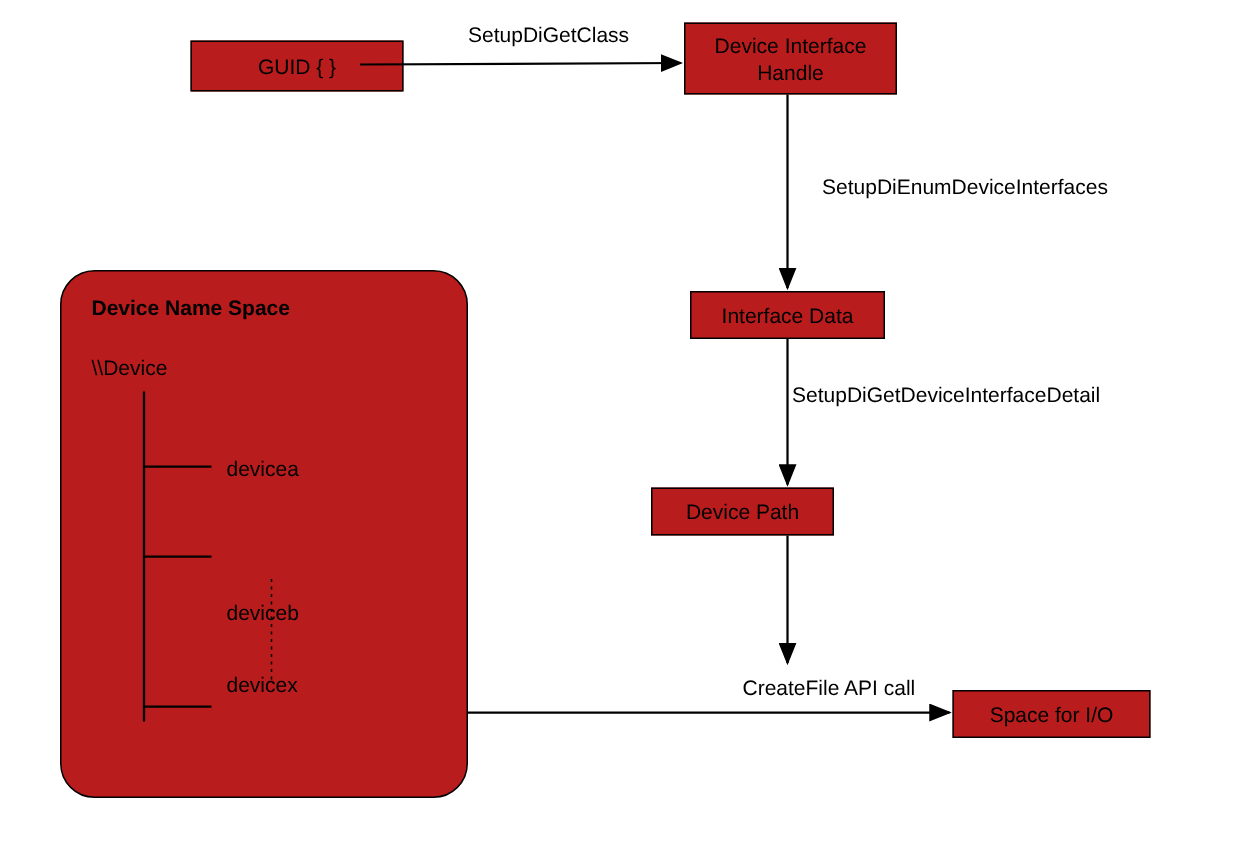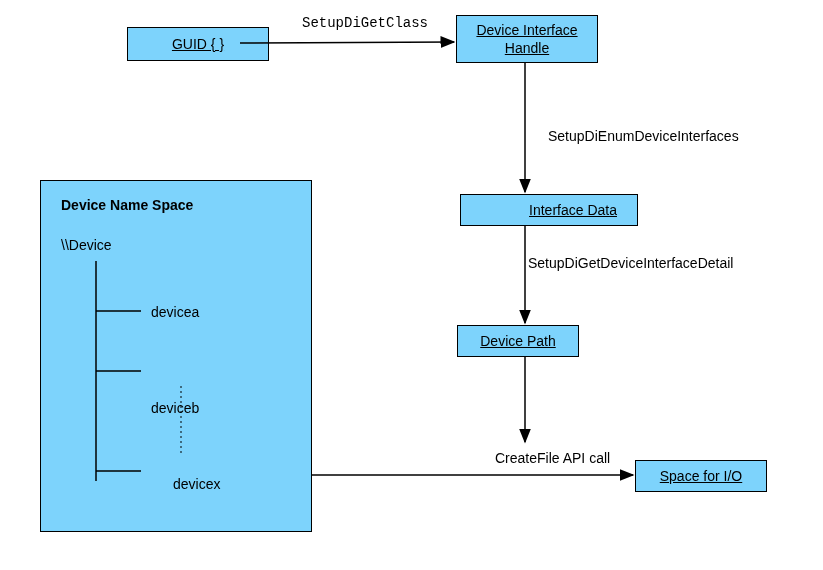--- a/index.html
+++ b/index.html
@@ -9,27 +9,26 @@
     height: 570px;
     position: relative;
     font-family: Arial, Helvetica, sans-serif;
     font-size: 14px;
     background: #fff;
     color: #000;
   }
   .box {
     position: absolute;
     border: 1.5px solid #000;
-    background: #7dd3fc;
+    background: #b91c1c;
     display: flex;
     align-items: center;
     justify-content: center;
     text-align: center;
     line-height: 1.3;
-    text-decoration: underline;
   }
   .label {
     position: absolute;
     white-space: nowrap;
   }
   svg.overlay {
     position: absolute;
     left: 0;
     top: 0;
     width: 823px;
@@ -53,54 +52,54 @@
 
 <div class="box" style="left:98px; top:27px; width:140px; height:32px;margin-left:29px;">
   <span>GUID { }</span>
 </div>
 
 <div class="box" style="left:456px; top:15px; width:140px; height:46px; white-space:pre-line;">
   <span>Device Interface
 Handle</span>
 </div>
 
-<div class="box" style="left:460px; top:194px; width:128px; height:30px;padding-left:48px;">
+<div class="box" style="left:460px; top:194px; width:128px; height:30px;">
   <span>Interface Data</span>
 </div>
 
-<div class="box" style="left:457px; top:325px; width:120px; height:30px;text-align:center;">
+<div class="box" style="left:434px; top:325px; width:120px; height:30px;text-align:center;">
   <span>Device Path</span>
 </div>
 
 <div class="box" style="left:635px; top:460px; width:130px; height:30px;">
   <span>Space for I/O</span>
 </div>
 
-<div class="box" style="left:40px; top:180px; width:270px; height:350px; display:block;">
+<div class="box" style="left:40px; top:180px; width:270px; height:350px; display:block;border-radius:23px;">
   <div class="tree-title" style="left:20px; top:15px;">Device Name Space</div>
   <div class="tree-root" style="left:20px; top:55px;">\\Device</div>
 
   <svg class="overlay" style="width:270px;height:350px;">
 
     <line x1="55" y1="80" x2="55" y2="300" stroke="#000" stroke-width="1.5"></line>
 
     <line x1="55" y1="130" x2="100" y2="130" stroke="#000" stroke-width="1.5"></line>
     <line x1="55" y1="190" x2="100" y2="190" stroke="#000" stroke-width="1.5"></line>
     <line x1="55" y1="290" x2="100" y2="290" stroke="#000" stroke-width="1.5"></line>
 
     <line x1="140" y1="205" x2="140" y2="275" stroke="#000" stroke-width="1" stroke-dasharray="2,3"></line>
   </svg>
 
   <div class="tree-item" style="left:110px; top:122px;">devicea</div>
   <div class="tree-item" style="left:110px; top:182px;margin-top:36px;">deviceb</div>
-  <div class="tree-item" style="left:110px; top:294px;margin-left:22px;">devicex</div>
+  <div class="tree-item" style="left:110px; top:266px;">devicex</div>
 </div>
 
-<div class="label" style="left:302px; top:15px;font-family:Liberation Mono, monospace;">SetupDiGetClass</div>
-<div class="label" style="left:548px; top:128px;">SetupDiEnumDeviceInterfaces</div>
+<div class="label" style="left:312px; top:15px;">SetupDiGetClass</div>
+<div class="label" style="left:548px; top:116px;">SetupDiEnumDeviceInterfaces</div>
 <div class="label" style="left:528px; top:255px;">SetupDiGetDeviceInterfaceDetail</div>
 <div class="label" style="left:458px; top:450px;margin-left:37px;">CreateFile API call</div>
 
 <svg class="overlay">
   <defs>
     <marker id="arrowhead" markerWidth="10" markerHeight="8" refX="9" refY="4" orient="auto">
       <polygon points="0 0, 10 4, 0 8" fill="#000"></polygon>
     </marker>
   </defs>
 

